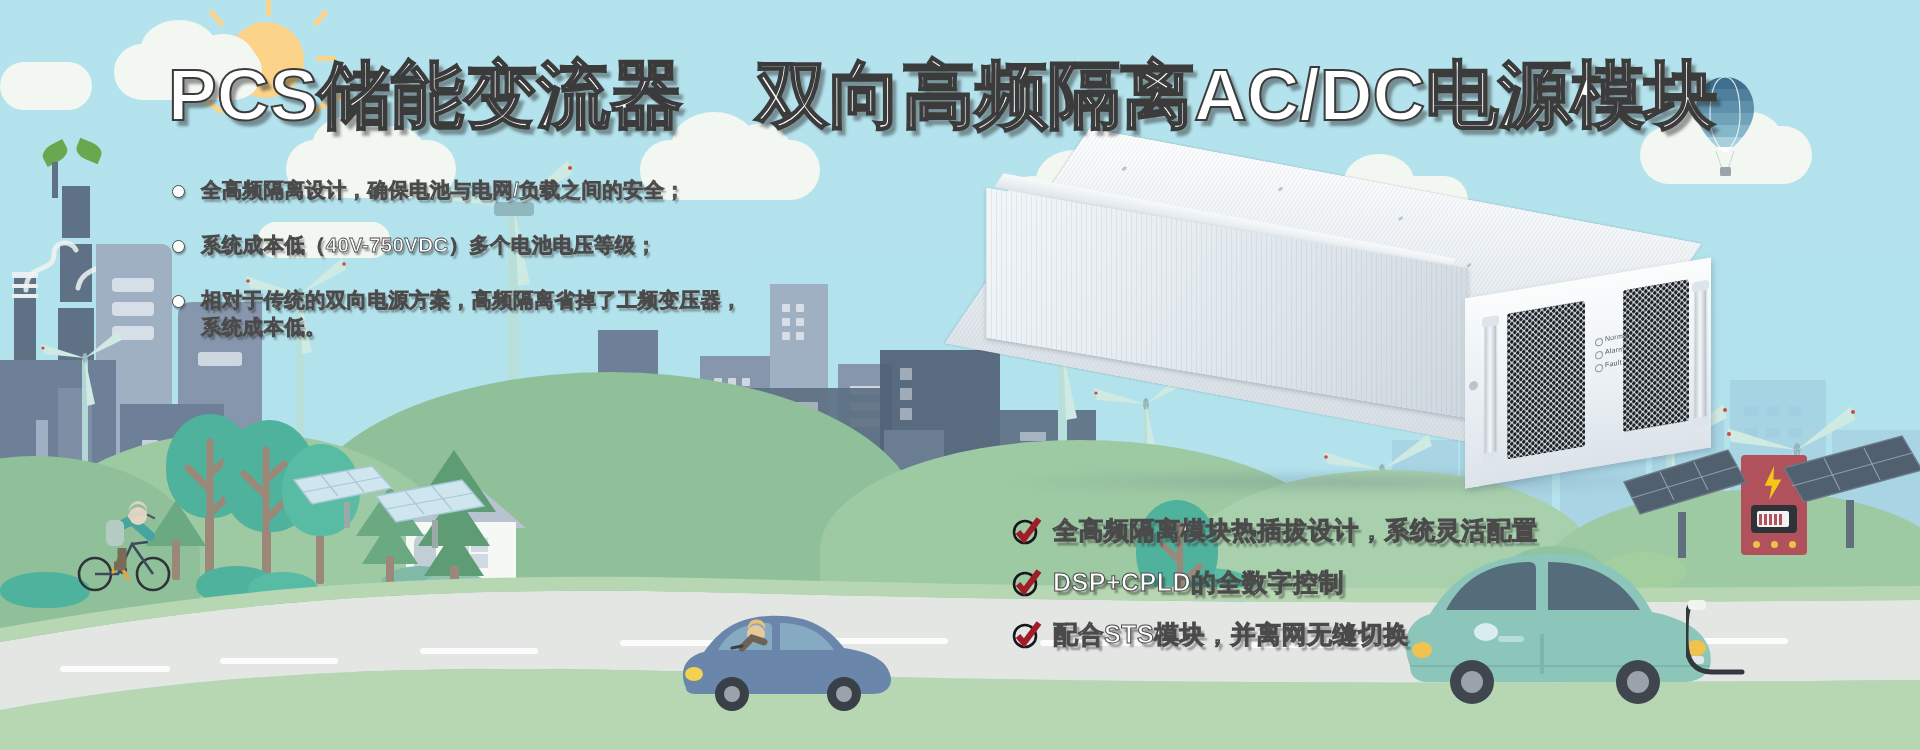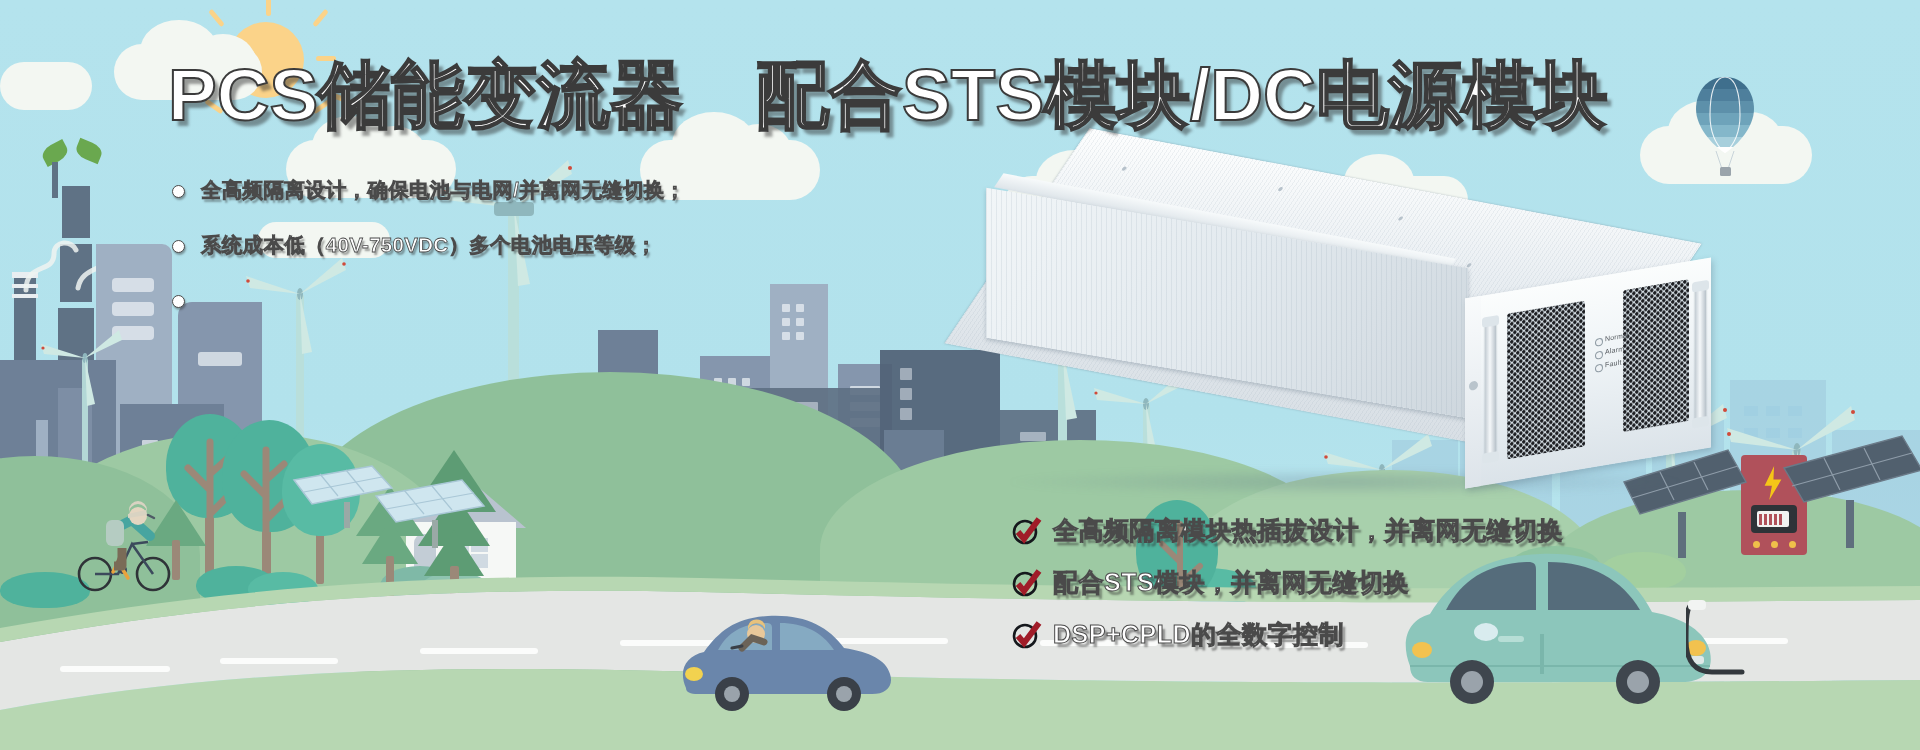--- a/index.html
+++ b/index.html
@@ -657,59 +657,61 @@
 
       <div class="led" style="left:130px;top:62px;"></div>
       <div class="led" style="left:130px;top:75px;"></div>
       <div class="led" style="left:130px;top:88px;"></div>
       <div class="led-lbl" style="left:140px;top:60px;">Normal</div>
       <div class="led-lbl" style="left:140px;top:73px;">Alarm</div>
       <div class="led-lbl" style="left:140px;top:86px;">Fault</div>
     </div>
   </div>
 
-  <div class="title">PCS储能变流器　配合STS模块/DC电源模块</div>
+  <div class="title">PCS储能变流器　双向高频隔离AC/DC电源模块</div>
 
   <div class="bullets">
     <div class="b-row">
       <span class="b-dot"></span>
-      <span class="b-txt">全高频隔离设计，确保电池与电网/并离网无缝切换；</span>
+      <span class="b-txt">全高频隔离设计，确保电池与电网/负载之间的安全；</span>
     </div>
     <div class="b-row">
       <span class="b-dot"></span>
       <span class="b-txt">系统成本低（40V-750VDC）多个电池电压等级；</span>
     </div>
     <div class="b-row">
       <span class="b-dot"></span>
+      <span class="b-txt">相对于传统的双向电源方案，高频隔离省掉了工频变压器，
+系统成本低。</span>
     </div>
   </div>
 
   <div class="checks">
     <div class="c-row">
       <span class="c-icon">
         <svg width="30" height="30" viewBox="0 0 30 30">
           <circle cx="13" cy="16" r="11" fill="none" stroke="#15181c" stroke-width="2.6"></circle>
           <path d="M6 16 L12 23 L27 3" fill="none" stroke="#a01c28" stroke-width="6" stroke-linecap="butt" stroke-linejoin="miter"></path>
         </svg>
       </span>
-      <span class="c-txt">全高频隔离模块热插拔设计，并离网无缝切换</span>
+      <span class="c-txt">全高频隔离模块热插拔设计，系统灵活配置</span>
+    </div>
+    <div class="c-row">
+      <span class="c-icon">
+        <svg width="30" height="30" viewBox="0 0 30 30">
+          <circle cx="13" cy="16" r="11" fill="none" stroke="#15181c" stroke-width="2.6"></circle>
+          <path d="M6 16 L12 23 L27 3" fill="none" stroke="#a01c28" stroke-width="6" stroke-linecap="butt" stroke-linejoin="miter"></path>
+        </svg>
+      </span>
+      <span class="c-txt">DSP+CPLD的全数字控制</span>
     </div>
     <div class="c-row">
       <span class="c-icon">
         <svg width="30" height="30" viewBox="0 0 30 30">
           <circle cx="13" cy="16" r="11" fill="none" stroke="#15181c" stroke-width="2.6"></circle>
           <path d="M6 16 L12 23 L27 3" fill="none" stroke="#a01c28" stroke-width="6" stroke-linecap="butt" stroke-linejoin="miter"></path>
         </svg>
       </span>
       <span class="c-txt">配合STS模块，并离网无缝切换</span>
     </div>
-    <div class="c-row">
-      <span class="c-icon">
-        <svg width="30" height="30" viewBox="0 0 30 30">
-          <circle cx="13" cy="16" r="11" fill="none" stroke="#15181c" stroke-width="2.6"></circle>
-          <path d="M6 16 L12 23 L27 3" fill="none" stroke="#a01c28" stroke-width="6" stroke-linecap="butt" stroke-linejoin="miter"></path>
-        </svg>
-      </span>
-      <span class="c-txt">DSP+CPLD的全数字控制</span>
-    </div>
   </div>
 
 </div>
 
 </body></html>

